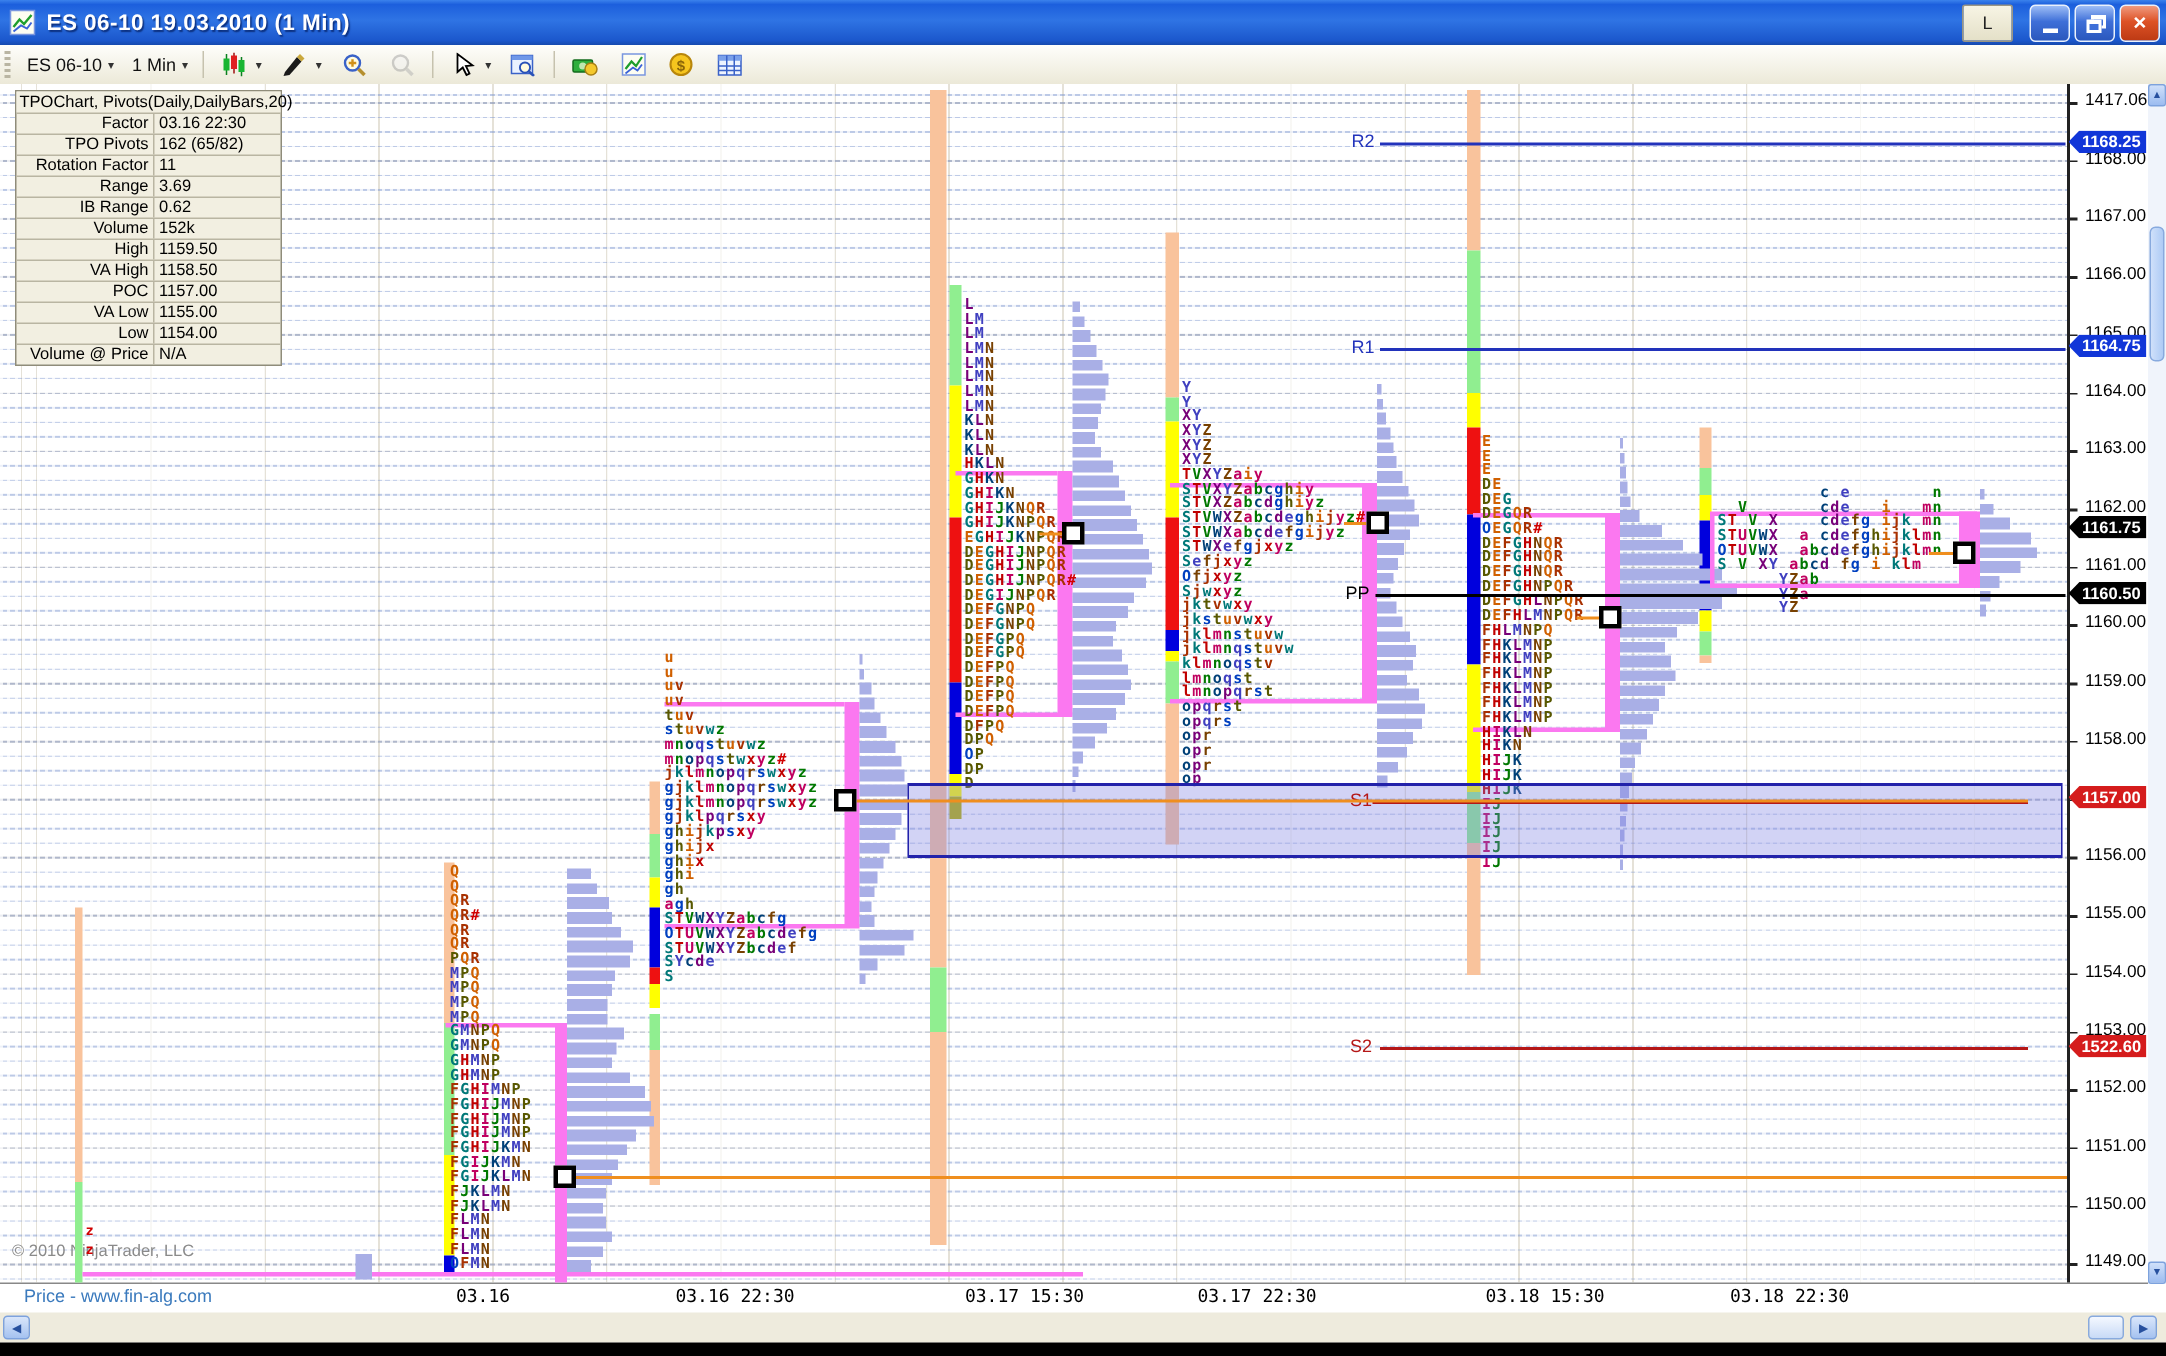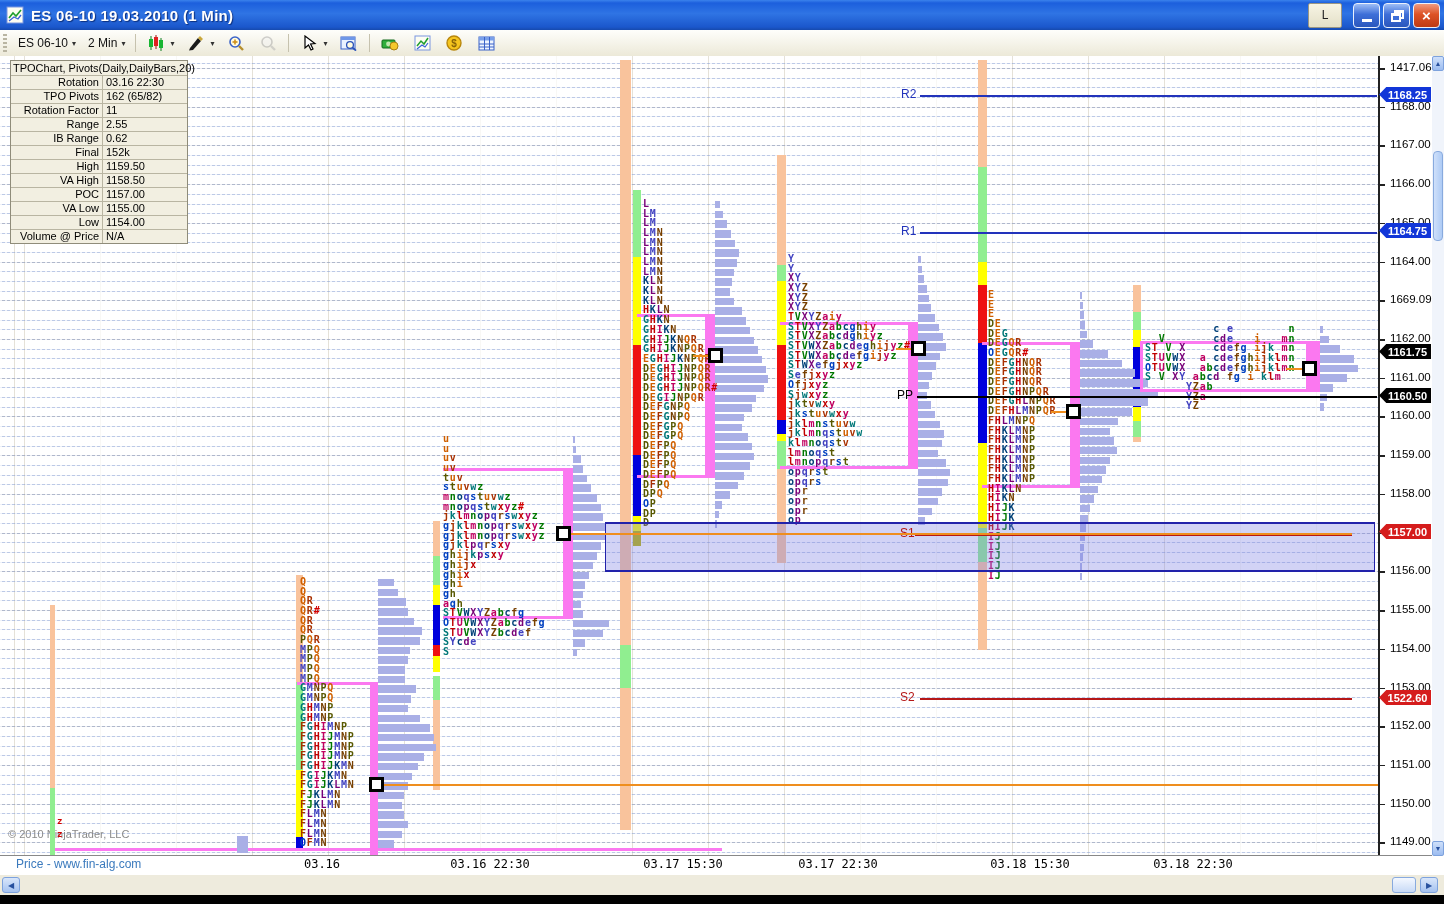--- a/index.html
+++ b/index.html
@@ -96,21 +96,21 @@
   <span class="winbtn red" style="margin-right:4px">×</span>
 </div>
 
 <div id="toolbar">
   <span class="grip"></span>
   <span class="tbtn">
     <span>ES 06-10</span>
     <span class="arr">▾</span>
     </span>
   <span class="tbtn">
-    <span>2 Min</span>
+    <span>1 Min</span>
     <span class="arr">▾</span>
     </span>
   <span class="tsep"></span>
   <span class="tbtn">
     <span class="ticon">
       <svg width="16" height="16">
           <line x1="3" y1="1" x2="3" y2="15" stroke="#0a7f1f"></line>
           <rect x="1" y="4" width="4" height="8" fill="#18b532"></rect>
         <line x1="8" y1="0" x2="8" y2="14" stroke="#9e1010"></line>
           <rect x="6" y="2" width="4" height="9" fill="#e02020"></rect>
@@ -629,21 +629,21 @@
     <div style="position: absolute; left: 1390px; top: 486.92px; font: 11.5px &quot;Liberation Sans&quot;, sans-serif; color: rgb(0, 0, 0);">1158.00</div>
     <div style="position: absolute; left: 1378px; top: 455.2px; width: 7px; height: 1.5px; background: rgb(34, 34, 34);"></div>
     <div style="position: absolute; left: 1390px; top: 448.2px; font: 11.5px &quot;Liberation Sans&quot;, sans-serif; color: rgb(0, 0, 0);">1159.00</div>
     <div style="position: absolute; left: 1378px; top: 416.48px; width: 7px; height: 1.5px; background: rgb(34, 34, 34);"></div>
     <div style="position: absolute; left: 1390px; top: 409.48px; font: 11.5px &quot;Liberation Sans&quot;, sans-serif; color: rgb(0, 0, 0);">1160.00</div>
     <div style="position: absolute; left: 1378px; top: 377.76px; width: 7px; height: 1.5px; background: rgb(34, 34, 34);"></div>
     <div style="position: absolute; left: 1390px; top: 370.76px; font: 11.5px &quot;Liberation Sans&quot;, sans-serif; color: rgb(0, 0, 0);">1161.00</div>
     <div style="position: absolute; left: 1378px; top: 339.04px; width: 7px; height: 1.5px; background: rgb(34, 34, 34);"></div>
     <div style="position: absolute; left: 1390px; top: 332.04px; font: 11.5px &quot;Liberation Sans&quot;, sans-serif; color: rgb(0, 0, 0);">1162.00</div>
     <div style="position: absolute; left: 1378px; top: 300.32px; width: 7px; height: 1.5px; background: rgb(34, 34, 34);"></div>
-    <div style="position: absolute; left: 1390px; top: 293.32px; font: 11.5px &quot;Liberation Sans&quot;, sans-serif; color: rgb(0, 0, 0);">1669.09</div>
+    <div style="position: absolute; left: 1390px; top: 293.32px; font: 11.5px &quot;Liberation Sans&quot;, sans-serif; color: rgb(0, 0, 0);">1163.00</div>
     <div style="position: absolute; left: 1378px; top: 261.6px; width: 7px; height: 1.5px; background: rgb(34, 34, 34);"></div>
     <div style="position: absolute; left: 1390px; top: 254.6px; font: 11.5px &quot;Liberation Sans&quot;, sans-serif; color: rgb(0, 0, 0);">1164.00</div>
     <div style="position: absolute; left: 1378px; top: 222.88px; width: 7px; height: 1.5px; background: rgb(34, 34, 34);"></div>
     <div style="position: absolute; left: 1390px; top: 215.88px; font: 11.5px &quot;Liberation Sans&quot;, sans-serif; color: rgb(0, 0, 0);">1165.00</div>
     <div style="position: absolute; left: 1378px; top: 184.16px; width: 7px; height: 1.5px; background: rgb(34, 34, 34);"></div>
     <div style="position: absolute; left: 1390px; top: 177.16px; font: 11.5px &quot;Liberation Sans&quot;, sans-serif; color: rgb(0, 0, 0);">1166.00</div>
     <div style="position: absolute; left: 1378px; top: 145.44px; width: 7px; height: 1.5px; background: rgb(34, 34, 34);"></div>
     <div style="position: absolute; left: 1390px; top: 138.44px; font: 11.5px &quot;Liberation Sans&quot;, sans-serif; color: rgb(0, 0, 0);">1167.00</div>
     <div style="position: absolute; left: 1378px; top: 106.72px; width: 7px; height: 1.5px; background: rgb(34, 34, 34);"></div>
     <div style="position: absolute; left: 1390px; top: 99.72px; font: 11.5px &quot;Liberation Sans&quot;, sans-serif; color: rgb(0, 0, 0);">1168.00</div>
@@ -660,41 +660,41 @@
     <div style="position: absolute; left: 638px; top: 857px; width: 90px; text-align: center; font: 12px &quot;DejaVu Sans Mono&quot;, monospace; color: rgb(0, 0, 0);">03.17 15:30</div>
     <div style="position: absolute; left: 793px; top: 857px; width: 90px; text-align: center; font: 12px &quot;DejaVu Sans Mono&quot;, monospace; color: rgb(0, 0, 0);">03.17 22:30</div>
     <div style="position: absolute; left: 985px; top: 857px; width: 90px; text-align: center; font: 12px &quot;DejaVu Sans Mono&quot;, monospace; color: rgb(0, 0, 0);">03.18 15:30</div>
     <div style="position: absolute; left: 1148px; top: 857px; width: 90px; text-align: center; font: 12px &quot;DejaVu Sans Mono&quot;, monospace; color: rgb(0, 0, 0);">03.18 22:30</div>
   </div>
 
 <div id="infobox">
   <div class="ititle">TPOChart, Pivots(Daily,DailyBars,20)</div>
   <div id="inforows">
       <div class="irow">
-        <span class="lab">Rotation</span>
+        <span class="lab">Factor</span>
         <span class="val">03.16 22:30</span>
       </div>
       <div class="irow">
         <span class="lab">TPO Pivots</span>
         <span class="val">162 (65/82)</span>
       </div>
       <div class="irow">
         <span class="lab">Rotation Factor</span>
         <span class="val">11</span>
       </div>
       <div class="irow">
         <span class="lab">Range</span>
-        <span class="val">2.55</span>
+        <span class="val">3.69</span>
       </div>
       <div class="irow">
         <span class="lab">IB Range</span>
         <span class="val">0.62</span>
       </div>
       <div class="irow">
-        <span class="lab">Final</span>
+        <span class="lab">Volume</span>
         <span class="val">152k</span>
       </div>
       <div class="irow">
         <span class="lab">High</span>
         <span class="val">1159.50</span>
       </div>
       <div class="irow">
         <span class="lab">VA High</span>
         <span class="val">1158.50</span>
       </div>

